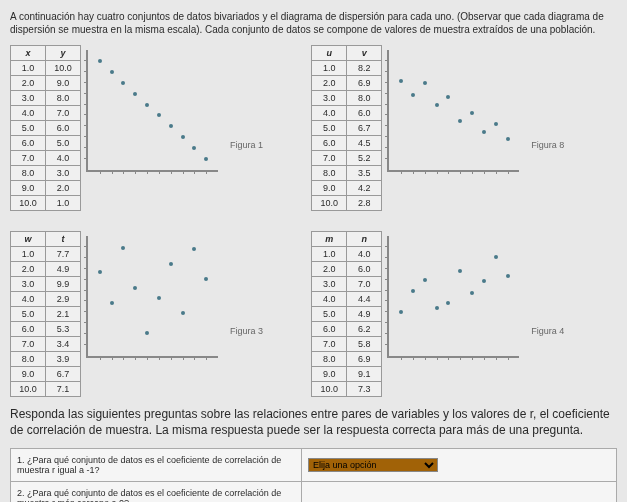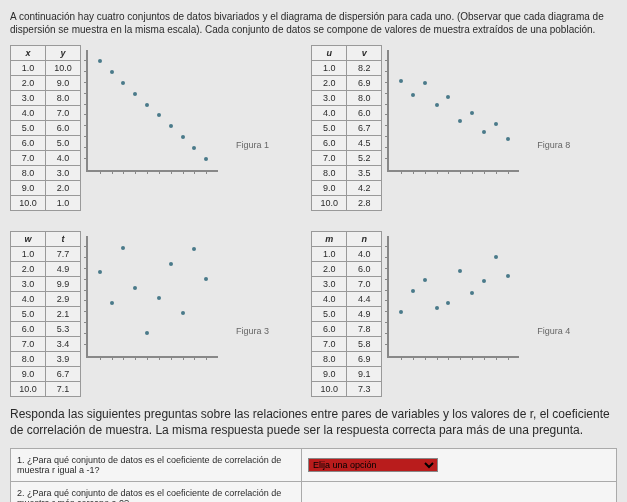--- a/index.html
+++ b/index.html
@@ -4,26 +4,26 @@
 <style>
 body{margin:0;padding:10px;font-family:Arial,sans-serif;font-size:10px;background:#e8e8e8;color:#2a2a2a;width:627px;box-sizing:border-box}
 .intro{font-size:10px;line-height:1.3;margin-bottom:9px}
 .figs{display:flex;flex-wrap:wrap;gap:10px}
 .fig{display:flex;align-items:flex-start;gap:5px;margin-bottom:10px;width:48%}
 table{border-collapse:collapse;font-size:9px}
 td,th{border:1px solid #999;padding:2px 5px;text-align:center;background:#f0f0f0;min-width:24px}
 th{font-style:italic;font-weight:bold}
 .plot{width:130px;height:120px;position:relative;border-left:2px solid #888;border-bottom:2px solid #888;margin-top:5px}
 .dot{position:absolute;width:4px;height:4px;background:#4a7a8a;border-radius:50%}
-.flabel{font-size:9px;color:#666;margin-left:13px;margin-top:95px}
+.flabel{font-size:9px;color:#666;margin-left:7px;margin-top:95px}
 .qbox{font-size:12px;line-height:1.3}
 .qtable{width:100%;border-collapse:collapse;margin-top:10px}
 .qtable td{border:1px solid #aaa;padding:6px;background:#f5f5f5;text-align:left;font-size:9px}
 .qtable td.qc{width:48%}
-select{font-size:9px;width:130px;background:#b91c1c;border:1px solid #888}
+select{font-size:9px;width:130px;background:#a16207;border:1px solid #888}
 .tick{position:absolute;width:1px;height:4px;background:#888;bottom:-4px}
 .ticky{position:absolute;height:1px;width:4px;background:#888;left:-4px}
 </style>
 </head>
 <body>
 
 <div class="intro">A continuación hay cuatro conjuntos de datos bivariados y el diagrama de dispersión para cada uno. (Observar que cada diagrama de dispersión se muestra en la misma escala). Cada conjunto de datos se compone de valores de muestra extraídos de una población.</div>
 
 <div class="figs">
 <div class="fig">
@@ -305,21 +305,21 @@
           <tr>
             <td>4.0</td>
             <td>4.4</td>
           </tr>
           <tr>
             <td>5.0</td>
             <td>4.9</td>
           </tr>
           <tr>
             <td>6.0</td>
-            <td>7.8</td>
+            <td>6.2</td>
           </tr>
           <tr>
             <td>7.0</td>
             <td>5.8</td>
           </tr>
           <tr>
             <td>8.0</td>
             <td>6.9</td>
           </tr>
           <tr>

